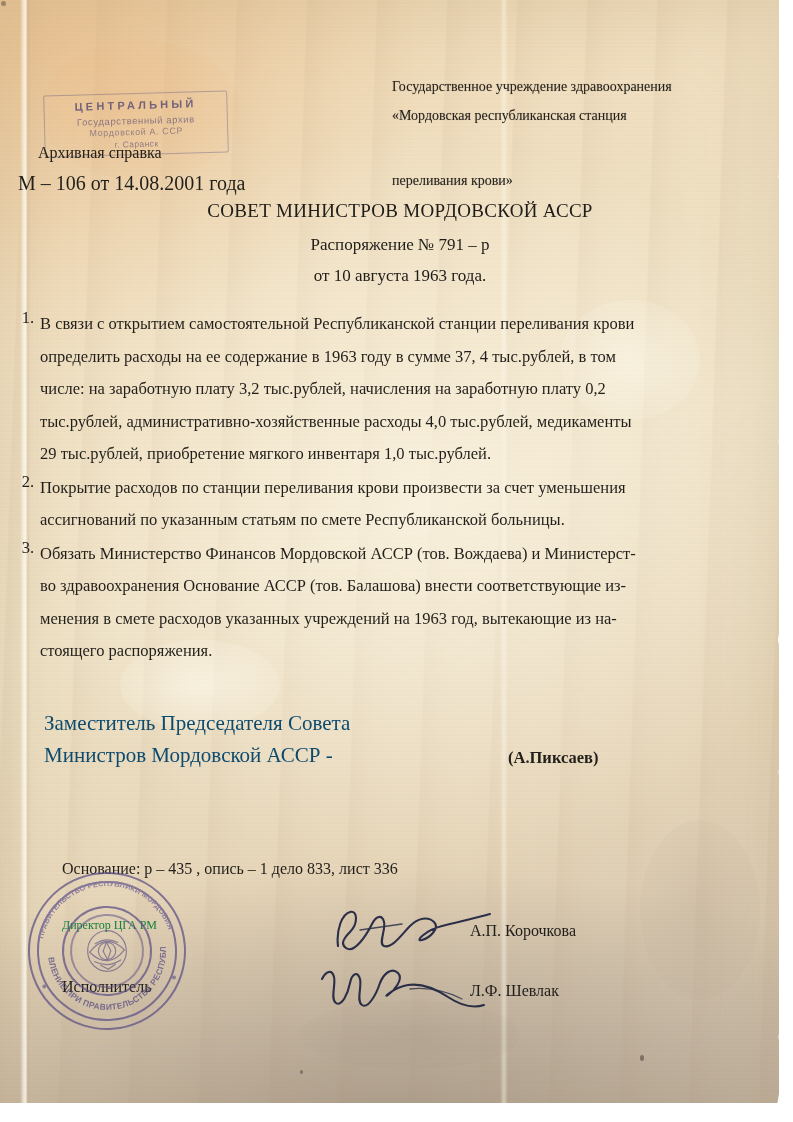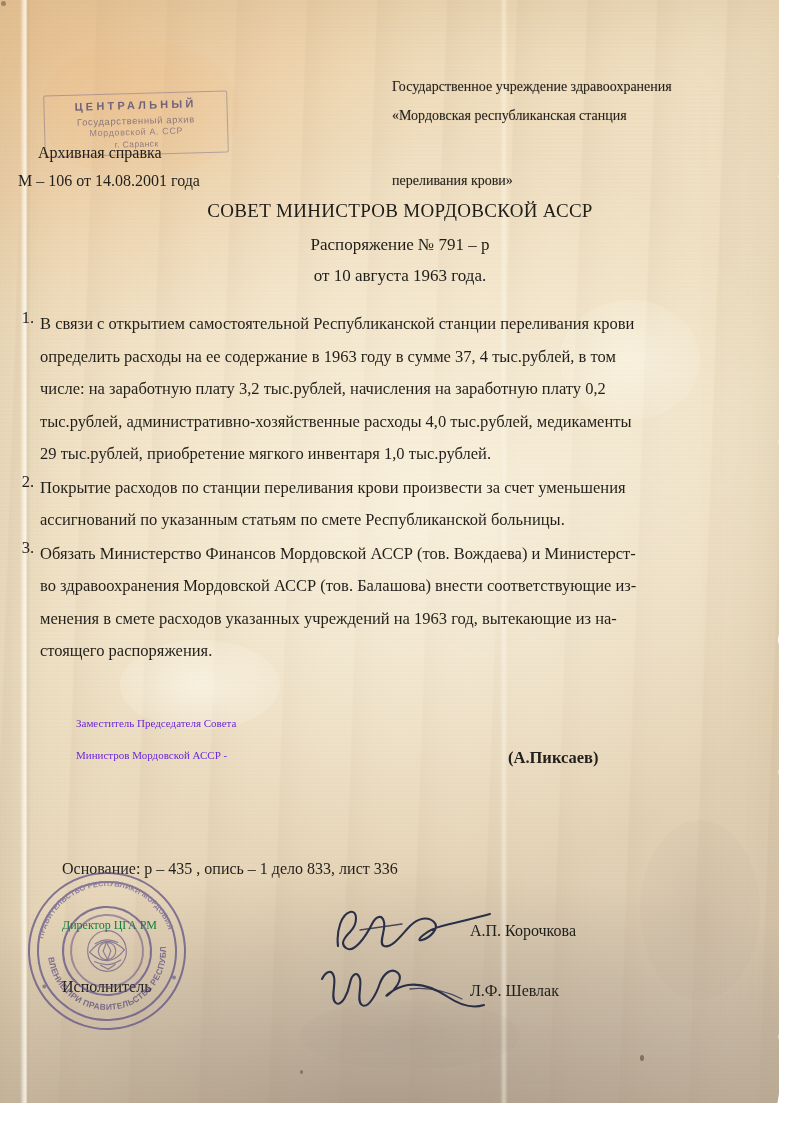--- a/index.html
+++ b/index.html
@@ -128,21 +128,21 @@
     line-height: 29px;
     color: #26231f;
     font-family: "Liberation Serif", "DejaVu Serif", serif;
     text-shadow: 0 0 1px rgba(60,45,30,0.30);
   }
 
   .ref {
     position: absolute;
     left: 18px;
     top: 172px;
-    font-size: 16px;
+    font-size: 20px;
     color: #211f1b;
   }
 
   .title-block {
     position: absolute;
     left: 100px;
     top: 200px;
     width: 600px;
     text-align: center;
   }
@@ -186,25 +186,25 @@
   }
   .item-line {
     line-height: 32.5px;
     white-space: nowrap;
     font-size: 16.5px;
   }
 
   
   .sig-block {
     position: absolute;
-    left: 76px;
+    left: 44px;
     top: 707px;
-    font-size: 11px;
+    font-size: 21px;
     line-height: 32px;
-    color: #6d28d9;
+    color: #0c4a6e;
   }
   .sig-name {
     position: absolute;
     left: 508px;
     top: 748px;
     font-size: 16.5px;
     color: #221f1b;
     font-weight: bold;
   }
 
@@ -365,21 +365,21 @@
 
     <div class="item">
       <span class="item-num">2.</span>
       <div class="item-line">Покрытие расходов по станции переливания крови произвести за счет уменьшения</div>
       <div class="item-line">ассигнований по указанным статьям по смете Республиканской больницы.</div>
     </div>
 
     <div class="item">
       <span class="item-num">3.</span>
       <div class="item-line">Обязать Министерство Финансов Мордовской АССР (тов. Вождаева) и Министерст-</div>
-      <div class="item-line">во здравоохранения Мордовской АССР (тов. Балашова) внести соответствующие из-</div>
+      <div class="item-line">во здравоохранения Основание АССР (тов. Балашова) внести соответствующие из-</div>
       <div class="item-line">менения в смете расходов указанных учреждений на 1963 год, вытекающие из на-</div>
       <div class="item-line">стоящего распоряжения.</div>
     </div>
 
   </div>
 
   <div class="sig-block">
     <div>Заместитель  Председателя Совета</div>
     <div>Министров Мордовской АССР  -</div>
   </div>

